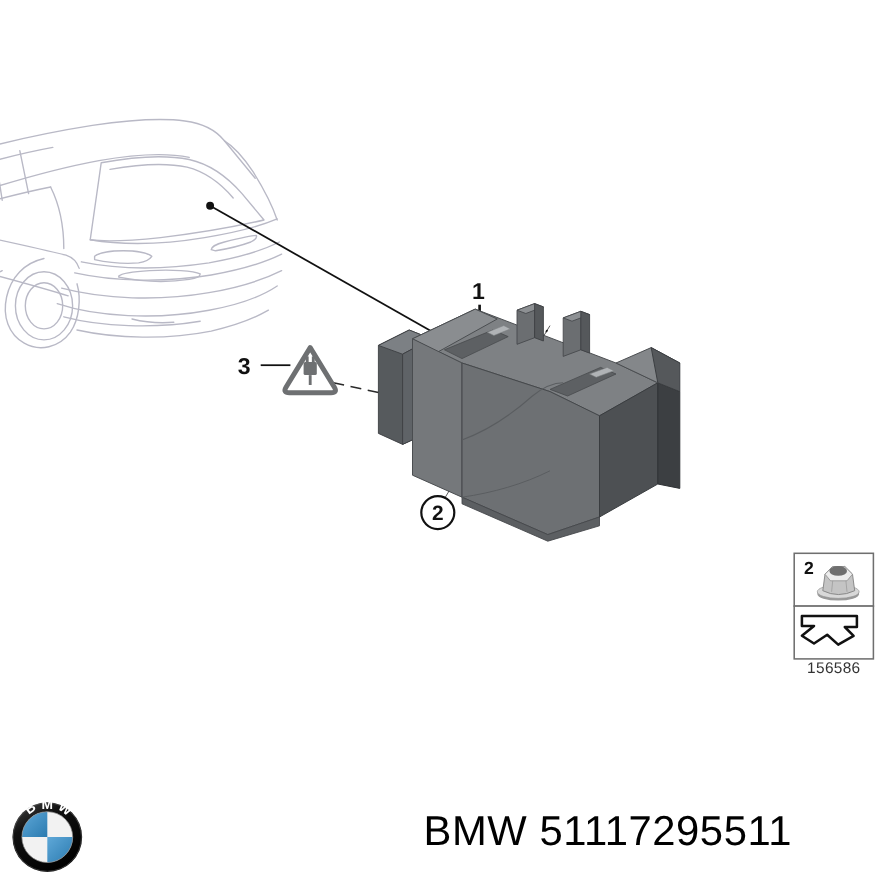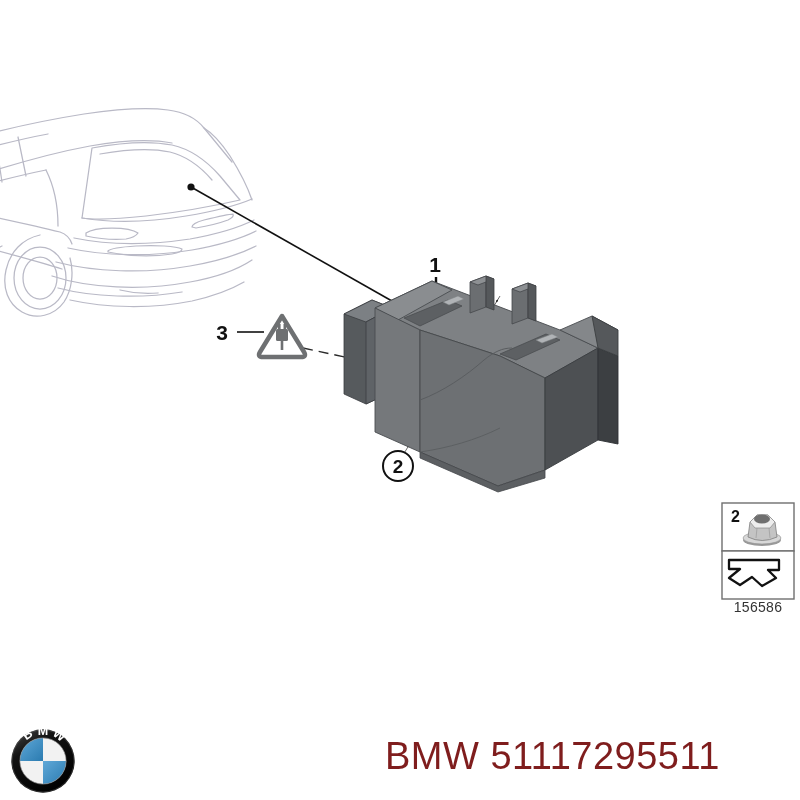--- a/index.html
+++ b/index.html
@@ -50,21 +50,21 @@
     fill: #333333;
     letter-spacing: 0.3px;
   }
   .footer-part-number {
     position: absolute;
     left: 385px;
     top: 735px;
     font-family: "Liberation Sans", sans-serif;
     font-size: 38px;
     font-weight: 400;
-    color: #7f1d1d;
+    color: #000000;
     letter-spacing: 0.5px;
     white-space: nowrap;
   }
   .bmw-logo {
     position: absolute;
     left: 10px;
     top: 728px;
     width: 66px;
     height: 66px;
   }

